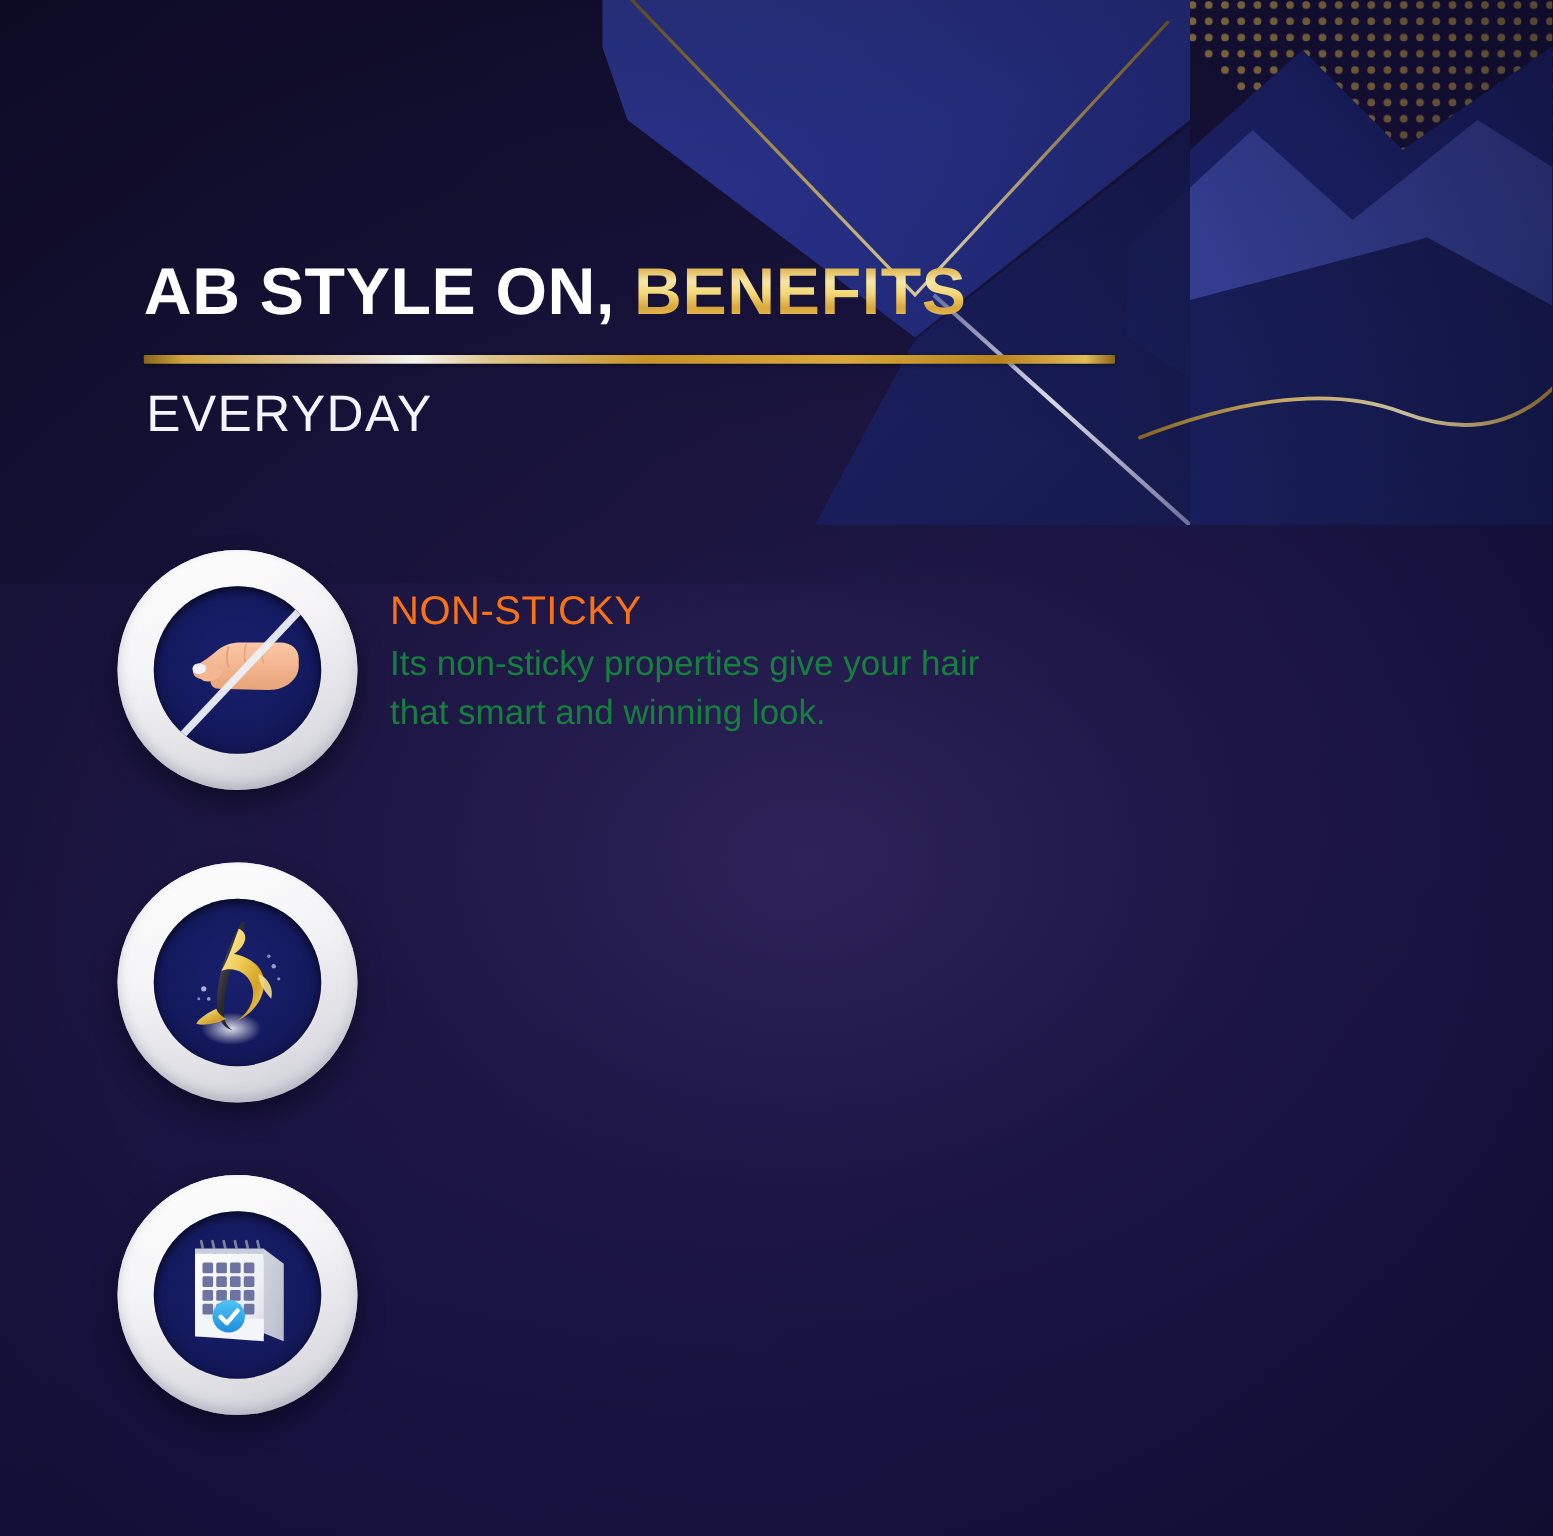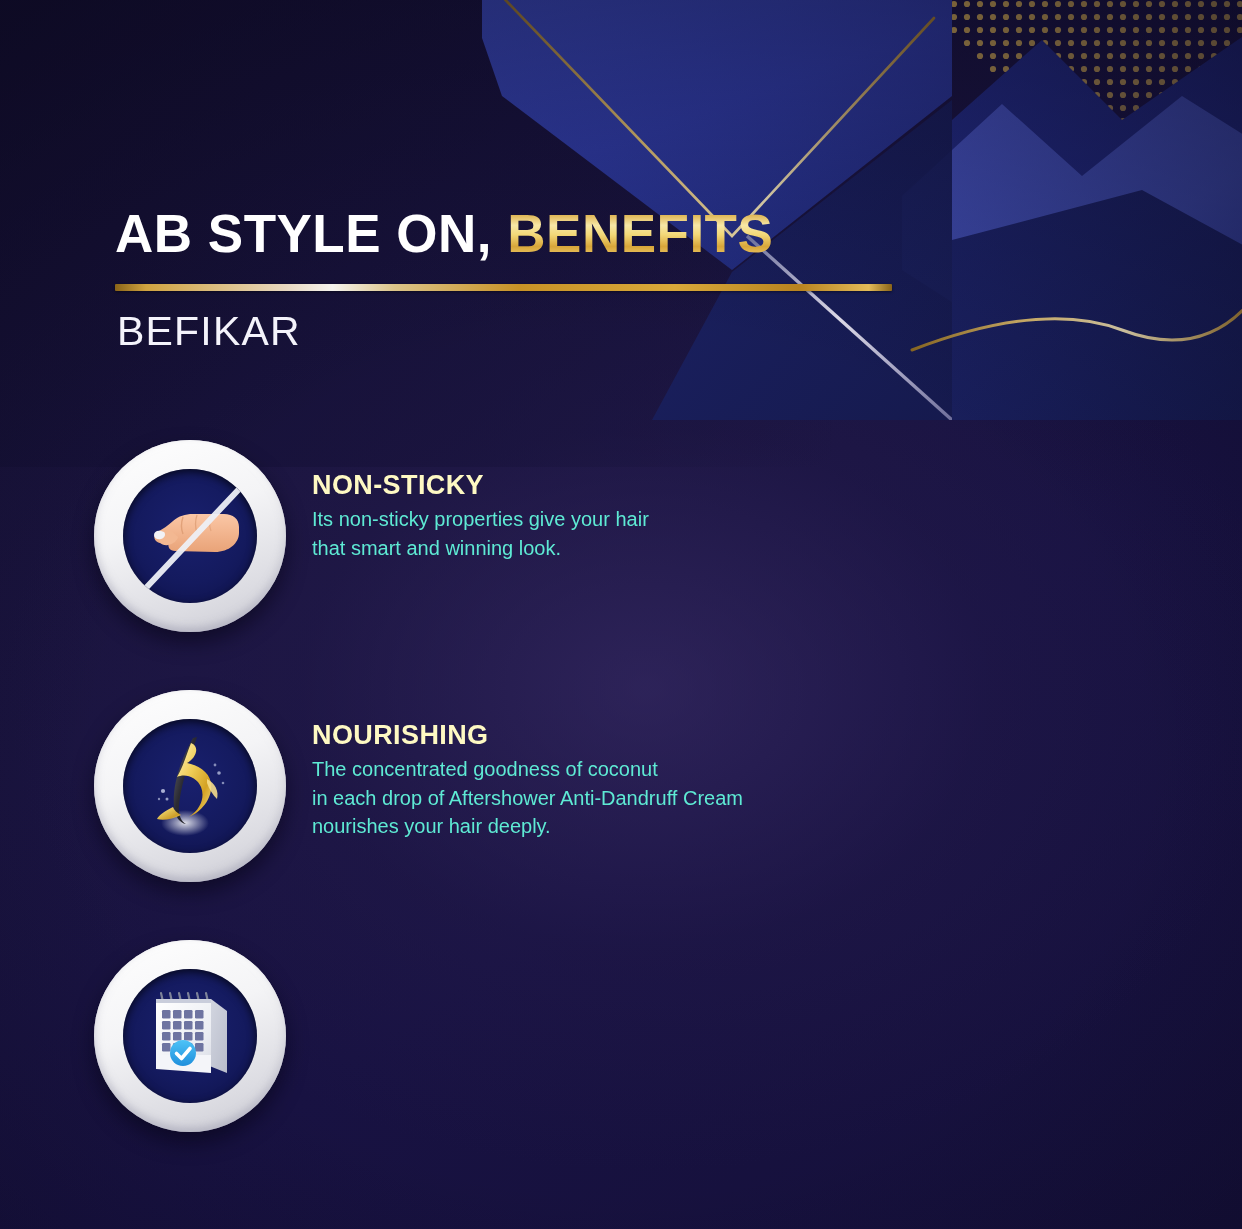--- a/index.html
+++ b/index.html
@@ -158,32 +158,32 @@
   }
   .badge-inner svg { display: block; }
 
   .benefit-text {
     margin-left: 26px;
     padding-top: 31px;
     max-width: 790px;
   }
   .benefit-title {
     margin: 0 0 5px 0;
-    font-size: 27px;
-    font-weight: bold;
+    font-size: 32px;
+    font-weight: normal;
     letter-spacing: 0.4px;
-    color: #fef9c3;
+    color: #f97316;
     line-height: 1.08;
   }
   .benefit-body {
     margin: 0;
-    font-size: 20px;
+    font-size: 28px;
     font-weight: normal;
     line-height: 1.42;
-    color: #5eead4;
+    color: #15803d;
     white-space: pre-line;
   }
 </style>
 </head>
 <body>
 
 <div class="poster">
 
   <div class="bg-base"></div>
   <div class="bg-corner-dark"></div>
@@ -252,21 +252,21 @@
 
       <path d="M430,350 Q560,300 640,330 T770,300" fill="none" stroke="url(#goldLine)" stroke-width="3" stroke-linecap="round"></path>
     </svg>
   </div>
 
   <div class="bg-vignette"></div>
 
   <div class="header">
     <h1 class="headline"><span>AB STYLE ON,</span> <span class="gold-word">BENEFITS</span></h1>
     <div class="gold-rule"></div>
-    <h2 class="subheadline">BEFIKAR</h2>
+    <h2 class="subheadline">EVERYDAY</h2>
   </div>
 
   <div class="benefits">
 
     <div class="benefit">
       <div class="badge">
         <div class="badge-inner">
           <svg width="134" height="134" viewBox="0 0 134 134">
             <defs>
               <linearGradient id="skin1" x1="0" y1="0" x2="0" y2="1">
@@ -334,26 +334,20 @@
 
             <circle cx="40" cy="72" r="2.1" fill="#cfd6ef" opacity="0.8"></circle>
             <circle cx="44" cy="80" r="1.5" fill="#cfd6ef" opacity="0.7"></circle>
             <circle cx="36" cy="80" r="1.2" fill="#cfd6ef" opacity="0.6"></circle>
             <circle cx="96" cy="54" r="1.8" fill="#cfd6ef" opacity="0.7"></circle>
             <circle cx="100" cy="64" r="1.3" fill="#cfd6ef" opacity="0.6"></circle>
             <circle cx="92" cy="46" r="1.4" fill="#cfd6ef" opacity="0.6"></circle>
           </svg>
         </div>
       </div>
-      <div class="benefit-text">
-        <p class="benefit-title">NOURISHING</p>
-        <p class="benefit-body">The concentrated goodness of coconut
-in each drop of Aftershower Anti-Dandruff Cream
-nourishes your hair deeply.</p>
-      </div>
     </div>
 
     <div class="benefit">
       <div class="badge">
         <div class="badge-inner">
           <svg width="134" height="134" viewBox="0 0 134 134">
             <defs>
               <linearGradient id="paperG" x1="0" y1="0" x2="1" y2="1">
                 <stop offset="0%" stop-color="#ffffff"></stop>
                 <stop offset="70%" stop-color="#eceef3"></stop>

